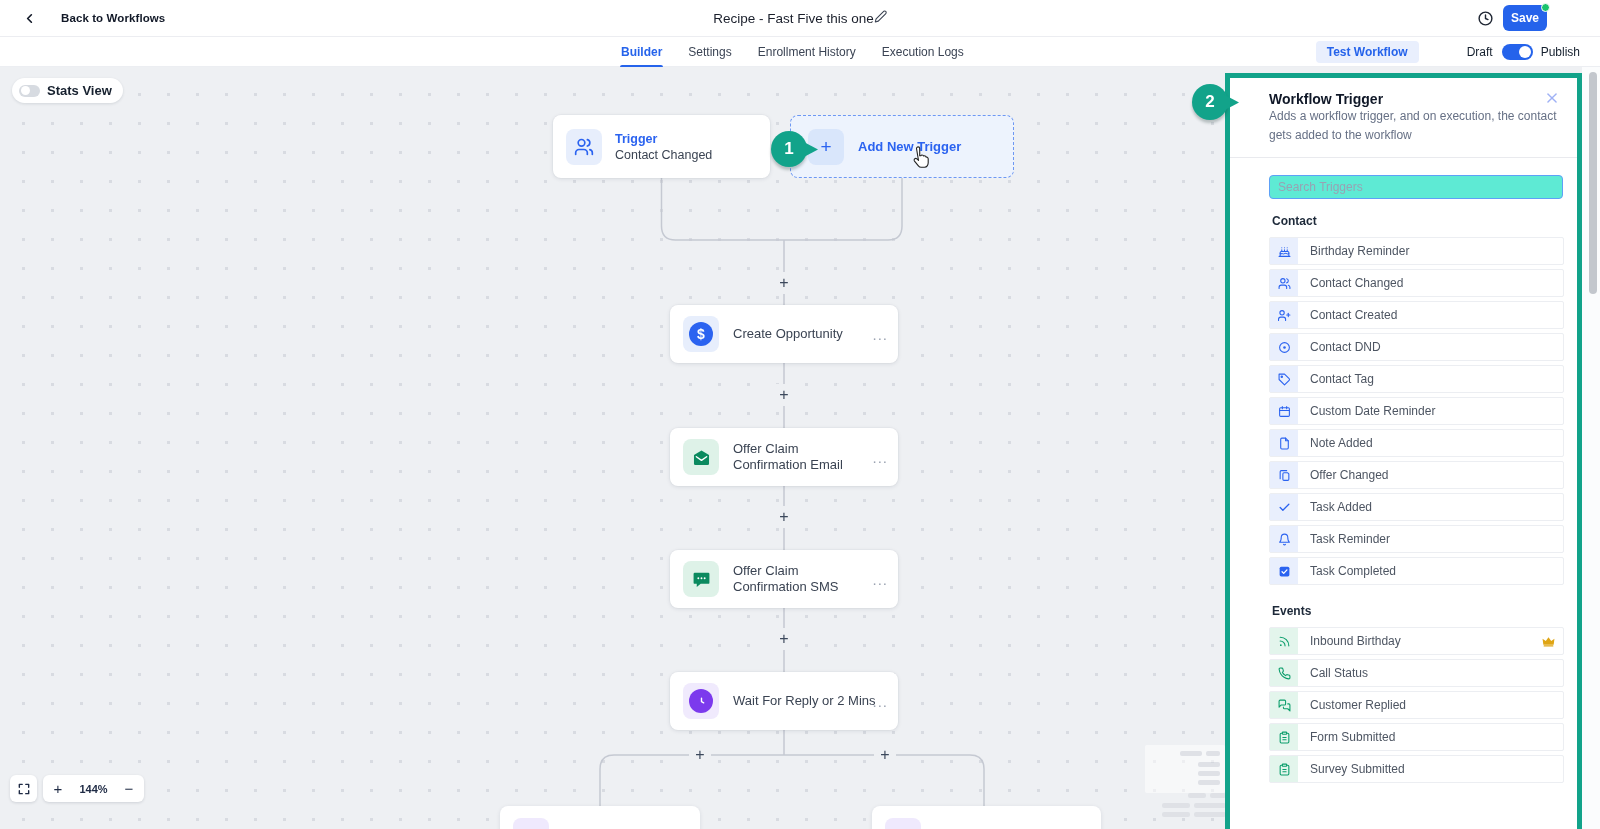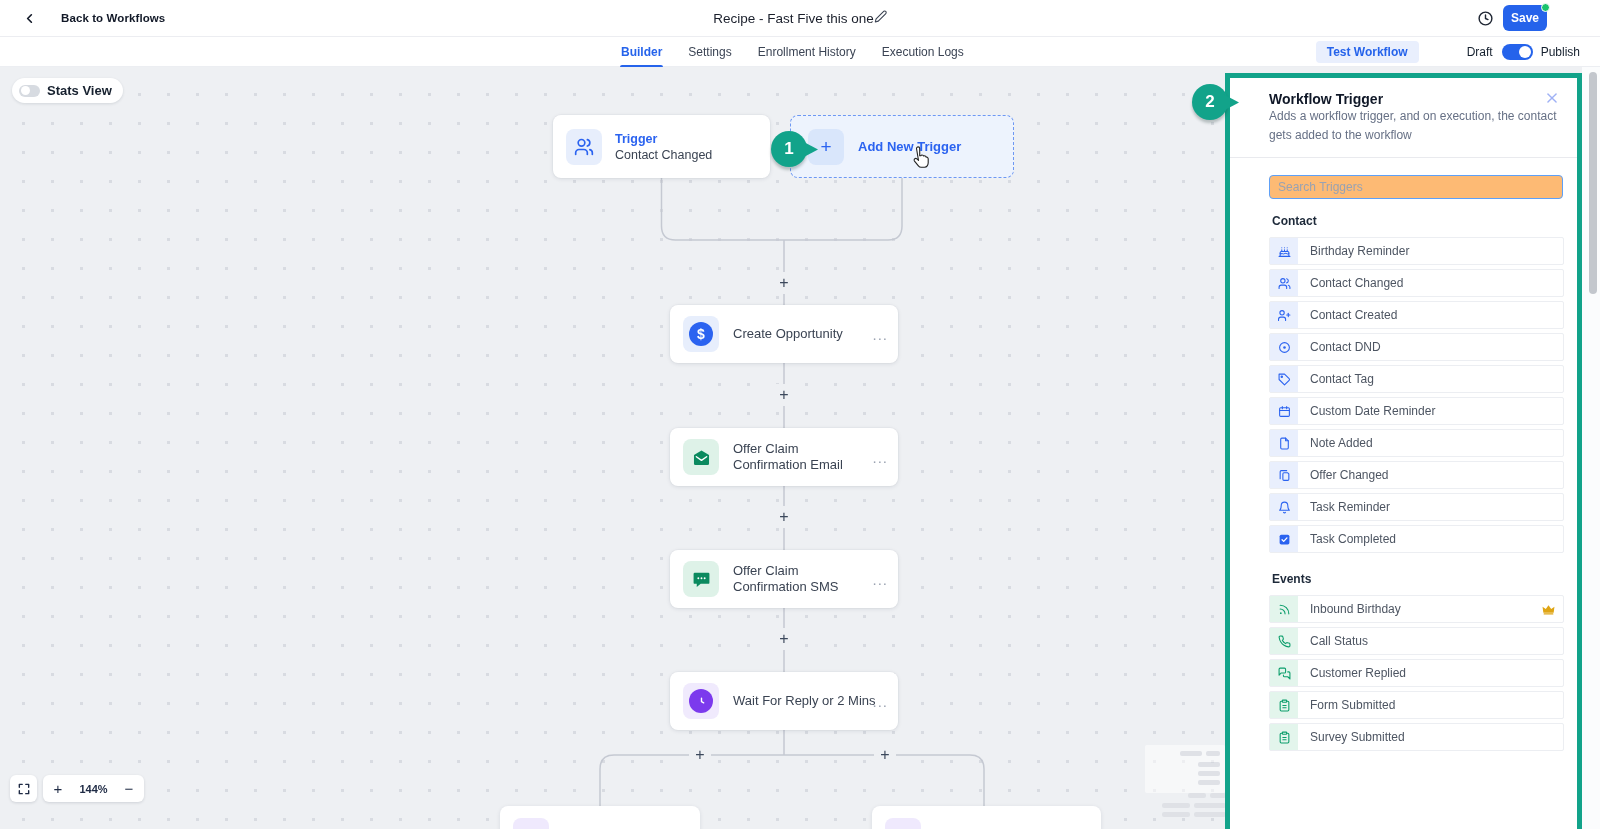--- a/index.html
+++ b/index.html
@@ -83,21 +83,21 @@
   .panel-gutter{position:absolute;top:67px;right:0;width:18px;bottom:0;background:#fbfcfd;z-index:9}
   .scroll-thumb{position:absolute;top:72px;right:3px;width:8px;height:222px;background:#c3c7cd;border-radius:4px;z-index:10;cursor:pointer}
 
   .panel{position:absolute;left:1225px;top:73px;width:357px;height:770px;background:#fff;border:5px solid #12a38a;z-index:8;overflow:hidden}
   .panel-inner{padding:13px 11px 0 39px}
   .panel-head{position:relative}
   .panel-title{font-size:14px;font-weight:700;color:#101828}
   .panel-close{position:absolute;right:7px;top:0;color:#9fb1f5;cursor:pointer}
   .panel-desc{font-size:12px;line-height:1.55;color:#667085;max-width:300px}
   .panel-divider{height:1px;background:#e9eaee;margin:13px -11px 0 -39px}
-  .search-box{margin-top:17px;width:294px;height:24px;border:1px solid #5ea0f7;border-radius:4px;padding:0 8px;font-size:12px;color:#344054;outline:none;font-family:inherit;background:#fdba74}
+  .search-box{margin-top:17px;width:294px;height:24px;border:1px solid #5ea0f7;border-radius:4px;padding:0 8px;font-size:12px;color:#344054;outline:none;font-family:inherit;background:#5eead4}
   .search-box::placeholder{color:#98a2b3}
   .sec-label{font-size:12px;font-weight:700;color:#1d2939;margin:15px 0 9px 3px}
   .sec-label.events{margin-top:19px}
   .trow{width:295px;height:28px;margin-bottom:4px;border:1px solid #eceef2;border-radius:2px;background:#fff;display:flex;align-items:center;cursor:pointer}
   .trow-ic{width:28px;height:26px;display:flex;align-items:center;justify-content:center;flex:none}
   .trow-ic.c{background:#e9effd;color:#2b63f0}
   .trow-ic.e{background:#e3f5ec;color:#0b9e6b}
   .trow-label{margin-left:12px;font-size:12px;color:#4d5562}
   .crown{margin-left:auto;margin-right:8px;display:flex}
 
@@ -340,20 +340,28 @@
         <span class="trow-ic c">
             <svg width="13" height="13" viewBox="0 0 24 24" fill="none" stroke="currentColor" stroke-width="2" stroke-linecap="round" stroke-linejoin="round">
               <path d="M16 3H6a2 2 0 0 0-2 2v13"></path>
               <path d="M18 7h-7a2 2 0 0 0-2 2v10a2 2 0 0 0 2 2h7a2 2 0 0 0 2-2V9z"></path>
             </svg>
           </span>
         <span class="trow-label">Offer Changed</span>
       </div>
       <div class="trow">
         <span class="trow-ic c">
+            <svg width="13" height="13" viewBox="0 0 24 24" fill="none" stroke="currentColor" stroke-width="2.4" stroke-linecap="round" stroke-linejoin="round">
+              <polyline points="20 6 9 17 4 12"></polyline>
+            </svg>
+          </span>
+        <span class="trow-label">Task Added</span>
+      </div>
+      <div class="trow">
+        <span class="trow-ic c">
             <svg width="13" height="13" viewBox="0 0 24 24" fill="none" stroke="currentColor" stroke-width="2" stroke-linecap="round" stroke-linejoin="round">
               <path d="M18 8a6 6 0 0 0-12 0c0 7-3 9-3 9h18s-3-2-3-9"></path>
               <path d="M13.7 21a2 2 0 0 1-3.4 0"></path>
             </svg>
           </span>
         <span class="trow-label">Task Reminder</span>
       </div>
       <div class="trow">
         <span class="trow-ic c">
             <svg width="13" height="13" viewBox="0 0 24 24">

